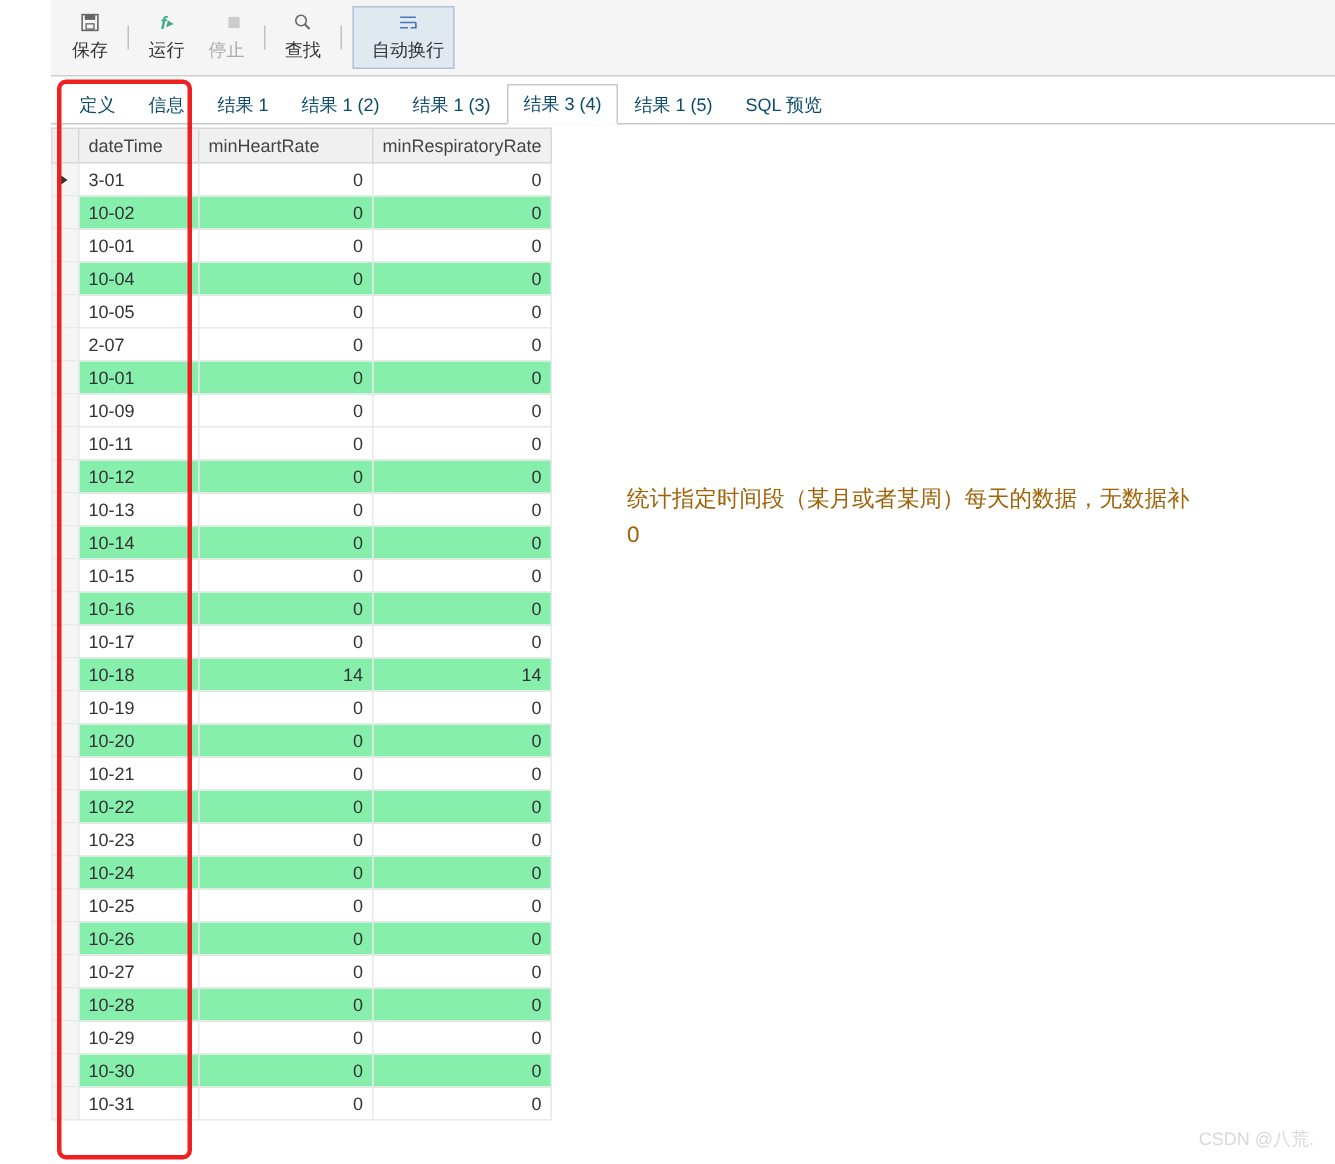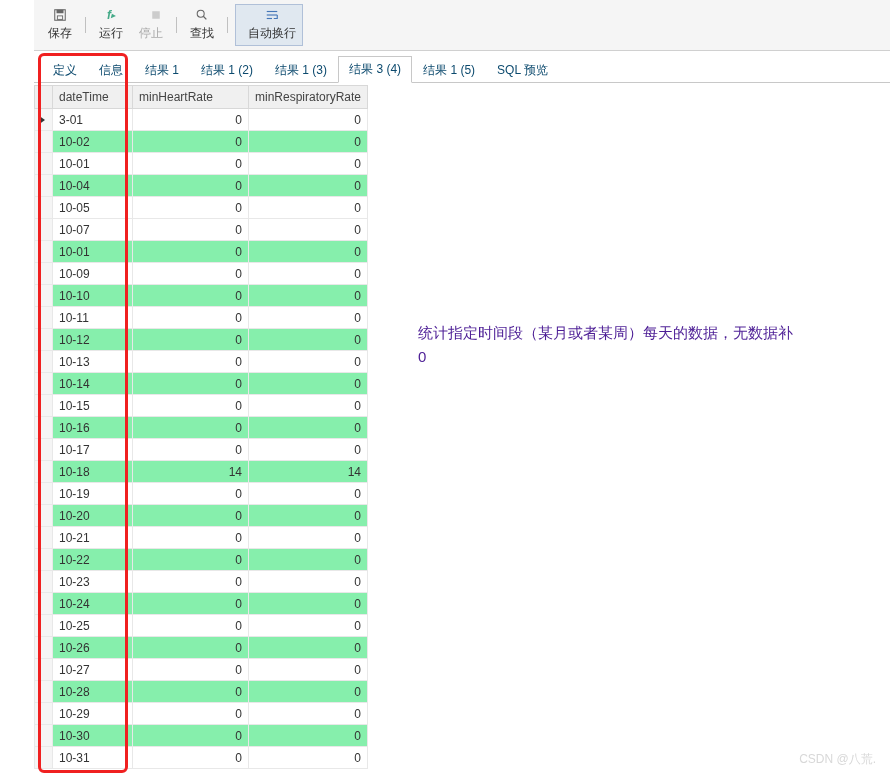--- a/index.html
+++ b/index.html
@@ -144,21 +144,21 @@
       position: absolute;
       border: 3px solid #f02020;
       border-radius: 6px;
       pointer-events: none;
       left: 38px;
       top: 53px;
       width: 90px;
       height: 720px;
     }
     .annotation {
-      color: #4c1d95;
+      color: #a16207;
       font-size: 15px;
       line-height: 1.6;
       margin-left: 50px;
       margin-top: 238px;
       width: 380px;
     }
     .watermark {
       position: absolute;
       right: 14px;
       bottom: 8px;
@@ -267,39 +267,33 @@
             <td class="col-num">0</td>
           </tr>
           <tr>
             <td class="rowhdr"></td>
             <td class="col-date">10-05</td>
             <td class="col-num">0</td>
             <td class="col-num">0</td>
           </tr>
           <tr>
             <td class="rowhdr"></td>
-            <td class="col-date">10-07</td>
+            <td class="col-date">2-07</td>
             <td class="col-num">0</td>
             <td class="col-num">0</td>
           </tr>
           <tr class="alt-row">
             <td class="rowhdr"></td>
             <td class="col-date">10-01</td>
             <td class="col-num">0</td>
             <td class="col-num">0</td>
           </tr>
           <tr>
             <td class="rowhdr"></td>
             <td class="col-date">10-09</td>
-            <td class="col-num">0</td>
-            <td class="col-num">0</td>
-          </tr>
-          <tr class="alt-row">
-            <td class="rowhdr"></td>
-            <td class="col-date">10-10</td>
             <td class="col-num">0</td>
             <td class="col-num">0</td>
           </tr>
           <tr>
             <td class="rowhdr"></td>
             <td class="col-date">10-11</td>
             <td class="col-num">0</td>
             <td class="col-num">0</td>
           </tr>
           <tr class="alt-row">

